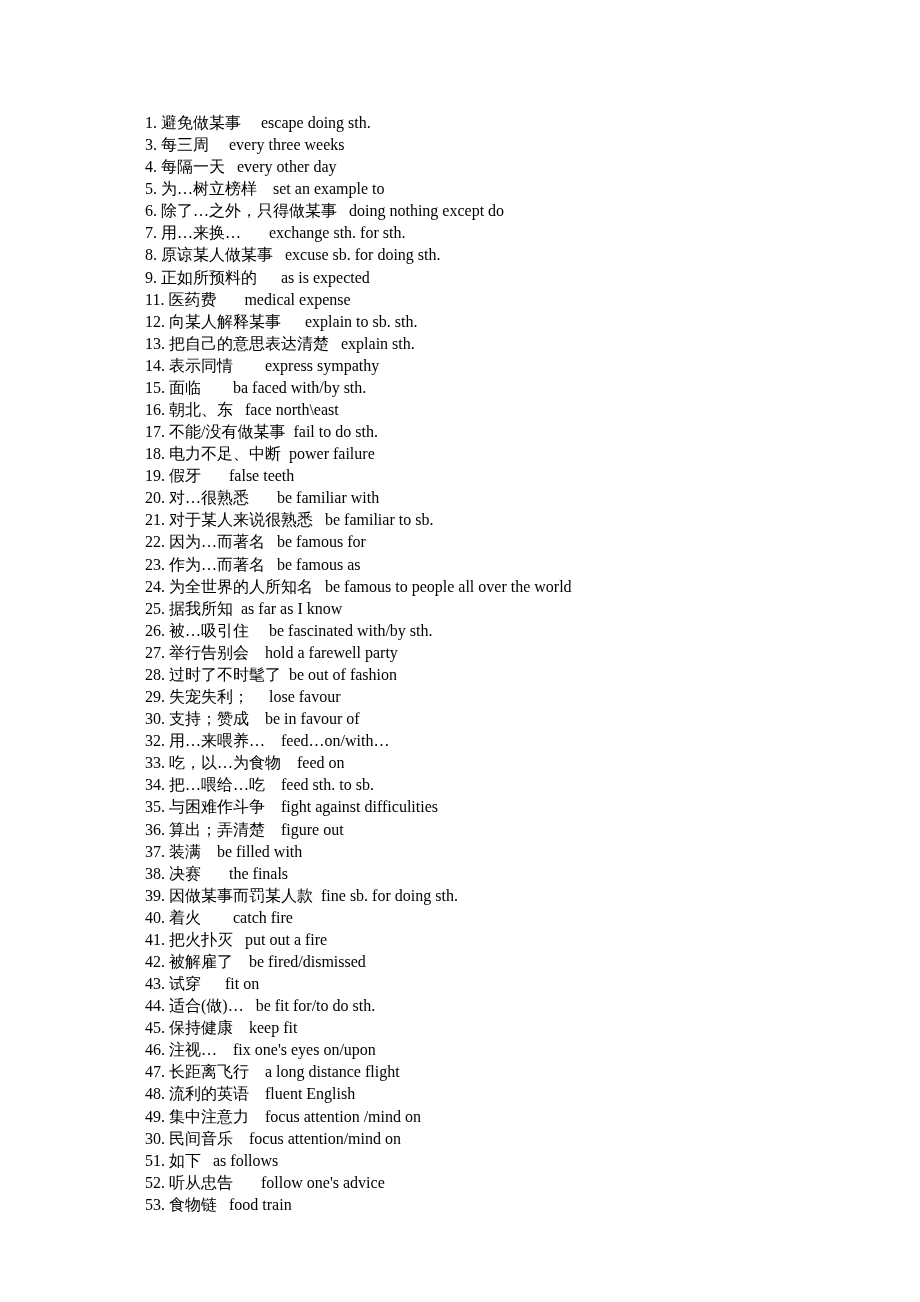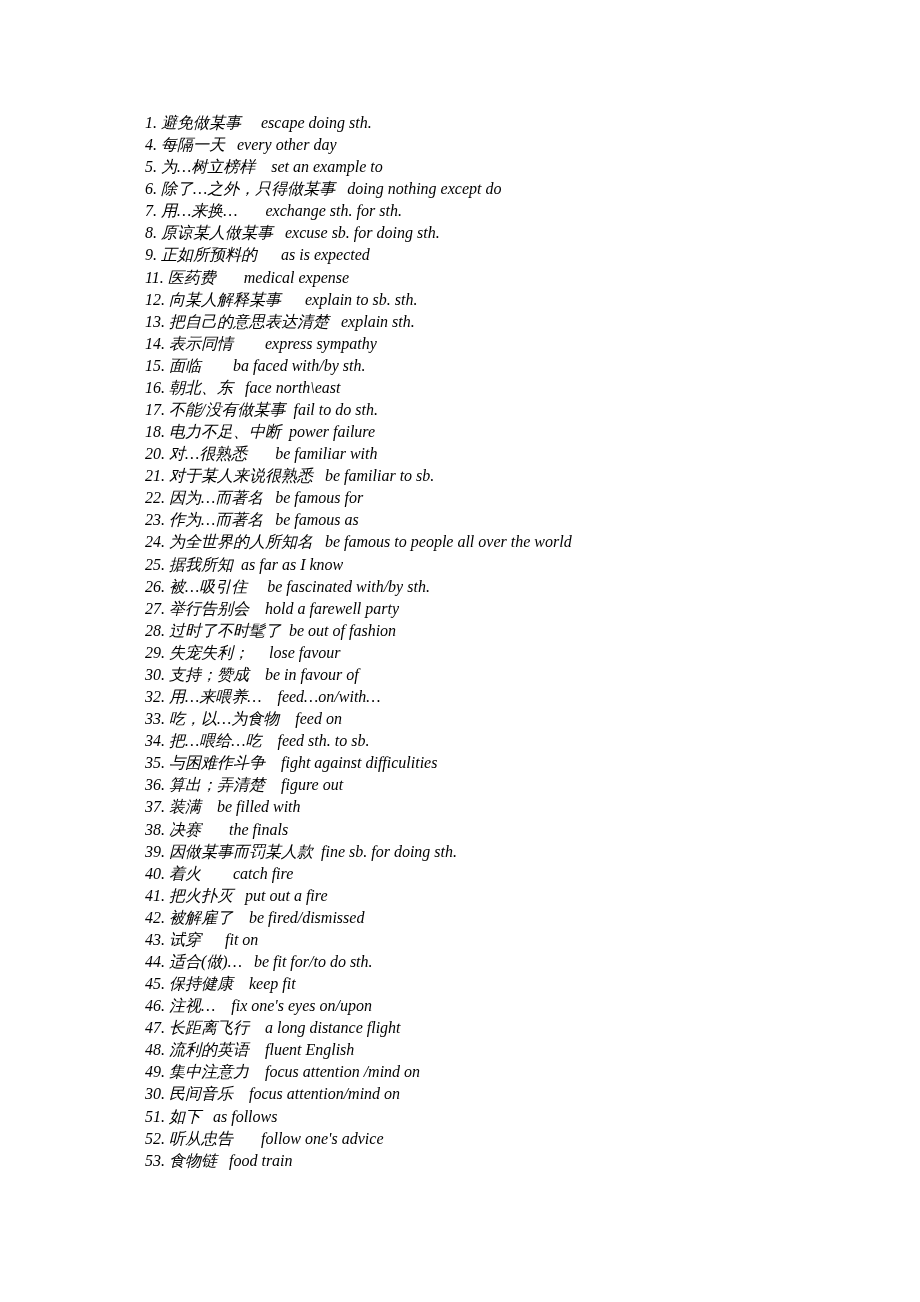--- a/index.html
+++ b/index.html
@@ -12,51 +12,52 @@
     width: 920px;
     height: 1302px;
     box-sizing: border-box;
   }
   .page {
     padding: 112px 0 0 145px;
     line-height: 1.38;
   }
   .entry {
     white-space: pre;
-    font-style: italic;
   }
   .num {
     display: inline;
   }
   .cn {
     display: inline;
   }
   .en {
     display: inline;
   }
 </style>
 </head>
 <body>
 
 <div class="page" id="list-container">
     <div class="entry"><span class="num">1.</span> <span class="cn">避免做某事</span><span>     </span><span class="en">escape doing sth.</span></div>
+    <div class="entry"><span class="num">3.</span> <span class="cn">每三周</span><span>     </span><span class="en">every three weeks</span></div>
     <div class="entry"><span class="num">4.</span> <span class="cn">每隔一天</span><span>   </span><span class="en">every other day</span></div>
     <div class="entry"><span class="num">5.</span> <span class="cn">为…树立榜样</span><span>    </span><span class="en">set an example to</span></div>
     <div class="entry"><span class="num">6.</span> <span class="cn">除了…之外，只得做某事</span><span>   </span><span class="en">doing nothing except do</span></div>
     <div class="entry"><span class="num">7.</span> <span class="cn">用…来换…</span><span>       </span><span class="en">exchange sth. for sth.</span></div>
     <div class="entry"><span class="num">8.</span> <span class="cn">原谅某人做某事</span><span>   </span><span class="en">excuse sb. for doing sth.</span></div>
     <div class="entry"><span class="num">9.</span> <span class="cn">正如所预料的</span><span>      </span><span class="en">as is expected</span></div>
     <div class="entry"><span class="num">11.</span> <span class="cn">医药费</span><span>       </span><span class="en">medical expense</span></div>
     <div class="entry"><span class="num">12.</span> <span class="cn">向某人解释某事</span><span>      </span><span class="en">explain to sb. sth.</span></div>
     <div class="entry"><span class="num">13.</span> <span class="cn">把自己的意思表达清楚</span><span>   </span><span class="en">explain sth.</span></div>
     <div class="entry"><span class="num">14.</span> <span class="cn">表示同情</span><span>        </span><span class="en">express sympathy</span></div>
     <div class="entry"><span class="num">15.</span> <span class="cn">面临</span><span>        </span><span class="en">ba faced with/by sth.</span></div>
     <div class="entry"><span class="num">16.</span> <span class="cn">朝北、东</span><span>   </span><span class="en">face north\east</span></div>
     <div class="entry"><span class="num">17.</span> <span class="cn">不能/没有做某事</span><span>  </span><span class="en">fail to do sth.</span></div>
     <div class="entry"><span class="num">18.</span> <span class="cn">电力不足、中断</span><span>  </span><span class="en">power failure</span></div>
+    <div class="entry"><span class="num">19.</span> <span class="cn">假牙</span><span>       </span><span class="en">false teeth</span></div>
     <div class="entry"><span class="num">20.</span> <span class="cn">对…很熟悉</span><span>       </span><span class="en">be familiar with</span></div>
     <div class="entry"><span class="num">21.</span> <span class="cn">对于某人来说很熟悉</span><span>   </span><span class="en">be familiar to sb.</span></div>
     <div class="entry"><span class="num">22.</span> <span class="cn">因为…而著名</span><span>   </span><span class="en">be famous for</span></div>
     <div class="entry"><span class="num">23.</span> <span class="cn">作为…而著名</span><span>   </span><span class="en">be famous as</span></div>
     <div class="entry"><span class="num">24.</span> <span class="cn">为全世界的人所知名</span><span>   </span><span class="en">be famous to people all over the world</span></div>
     <div class="entry"><span class="num">25.</span> <span class="cn">据我所知</span><span>  </span><span class="en">as far as I know</span></div>
     <div class="entry"><span class="num">26.</span> <span class="cn">被…吸引住</span><span>     </span><span class="en">be fascinated with/by sth.</span></div>
     <div class="entry"><span class="num">27.</span> <span class="cn">举行告别会</span><span>    </span><span class="en">hold a farewell party</span></div>
     <div class="entry"><span class="num">28.</span> <span class="cn">过时了不时髦了</span><span>  </span><span class="en">be out of fashion</span></div>
     <div class="entry"><span class="num">29.</span> <span class="cn">失宠失利；</span><span>     </span><span class="en">lose favour</span></div>

